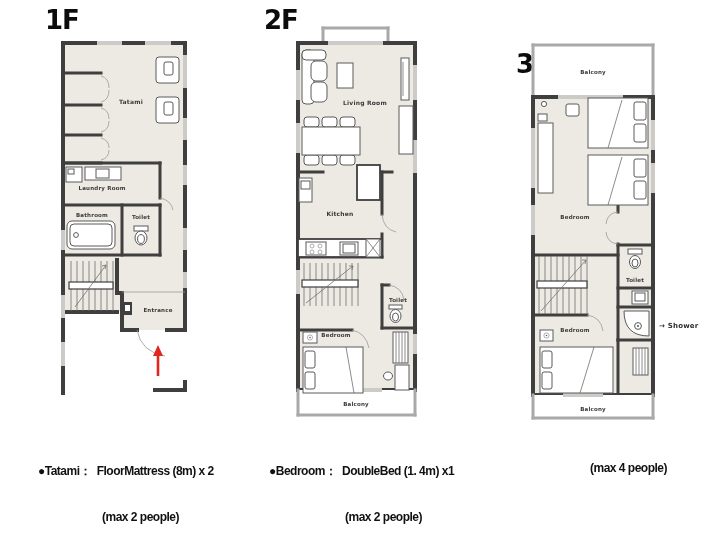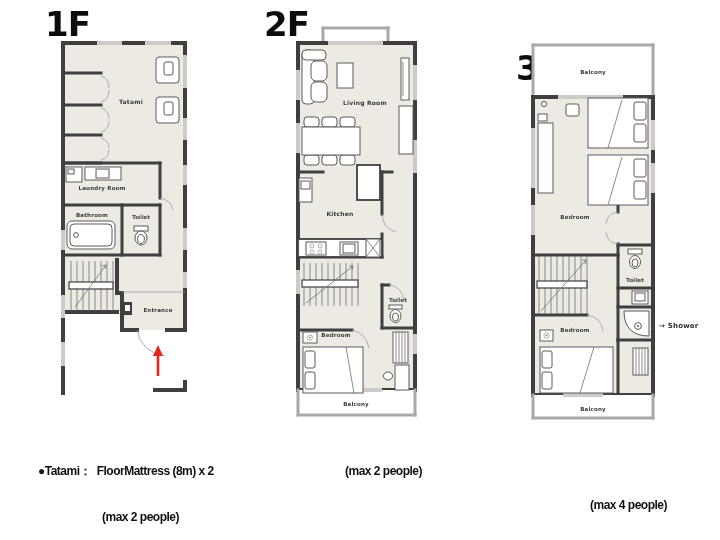--- a/index.html
+++ b/index.html
@@ -1,20 +1,20 @@
 <!DOCTYPE html>
 <html><head>
 <meta charset="utf-8">
 <style>
   html,body{margin:0;padding:0;}
   body{width:720px;height:540px;position:relative;background:#ffffff;
        font-family:"Liberation Sans","DejaVu Sans",sans-serif;overflow:hidden;}
   .sheet{position:absolute;left:0;top:0;width:720px;height:540px;background:#fff;}
   .floor-title{position:absolute;font-family:"DejaVu Sans",sans-serif;font-weight:800;
-       font-size:34px;letter-spacing:-1px;color:#0c0c0c;line-height:1;}
+       font-size:26px;letter-spacing:-1px;color:#0c0c0c;line-height:1;}
   svg{position:absolute;overflow:visible;}
   
   .flr{fill:#eceae3;stroke:none;}
   .wall{stroke:#3f3f3f;stroke-width:4;fill:none;stroke-linecap:square;}
   .iwall{stroke:#3f3f3f;stroke-width:3;fill:none;stroke-linecap:square;}
   .bwall{stroke:#a9a9a9;stroke-width:3;fill:none;stroke-linecap:square;}
   .win{stroke:#cccbc8;stroke-width:4;fill:none;stroke-linecap:butt;}
   .furn{fill:#ffffff;stroke:#5a5a5a;stroke-width:1;}
   .furn2{fill:#ffffff;stroke:#3f3f3f;stroke-width:1.8;}
   .thin{stroke:#9a9a9a;stroke-width:0.8;fill:none;}
@@ -22,21 +22,21 @@
   .rl{font:600 6px "DejaVu Sans",sans-serif;fill:#3a3a3a;letter-spacing:.2px;text-anchor:middle;}
   .rls{font:600 5.5px "DejaVu Sans",sans-serif;fill:#3a3a3a;letter-spacing:.2px;text-anchor:middle;}
   .outlbl{font:600 7px "DejaVu Sans",sans-serif;fill:#2e2e2e;letter-spacing:.2px;}
   
   .features{position:absolute;list-style:none;margin:0;padding:0;
        font-size:12px;font-weight:700;letter-spacing:-0.5px;color:#111;line-height:15.4px;white-space:pre;}
   .features li{margin:0;padding:0;}
   .blt{font-size:12px;}
   .f1 .indent{margin-left:64px;}
   .f2 .indent{margin-left:76px;}
-  .f3 .indent{margin-left:80px;margin-top:37px;}
+  .f3 .indent{margin-left:80px;}
 </style>
 </head>
 <body>
 
 <div class="sheet">
 
   <div class="floor-title" style="left:45px;top:7px;">1F</div>
   <div class="floor-title" style="left:264px;top:7px;">2F</div>
   <div class="floor-title" style="left:516px;top:7px;margin-top:44px;">3F</div>
 
@@ -427,20 +427,21 @@
 
   <ul class="features f1" style="left:38px;top:433px;">
     <li><span class="blt">●</span><span>Tatami：  FloorMattress (8m) x 2</span></li>
     <li class="indent"><span>(max 2 people)</span></li>
     
     
     
   </ul>
 
   <ul class="features f2" style="left:269px;top:433px;">
+    <li><span class="blt">●</span><span>Bedroom：  DoubleBed (1. 4m) x1</span></li>
     <li class="indent"><span>(max 2 people)</span></li>
     
     
     
     
   </ul>
 
   <ul class="features f3" style="left:510px;top:430px;">
     <li class="indent"><span>(max 4 people)</span></li>
     

